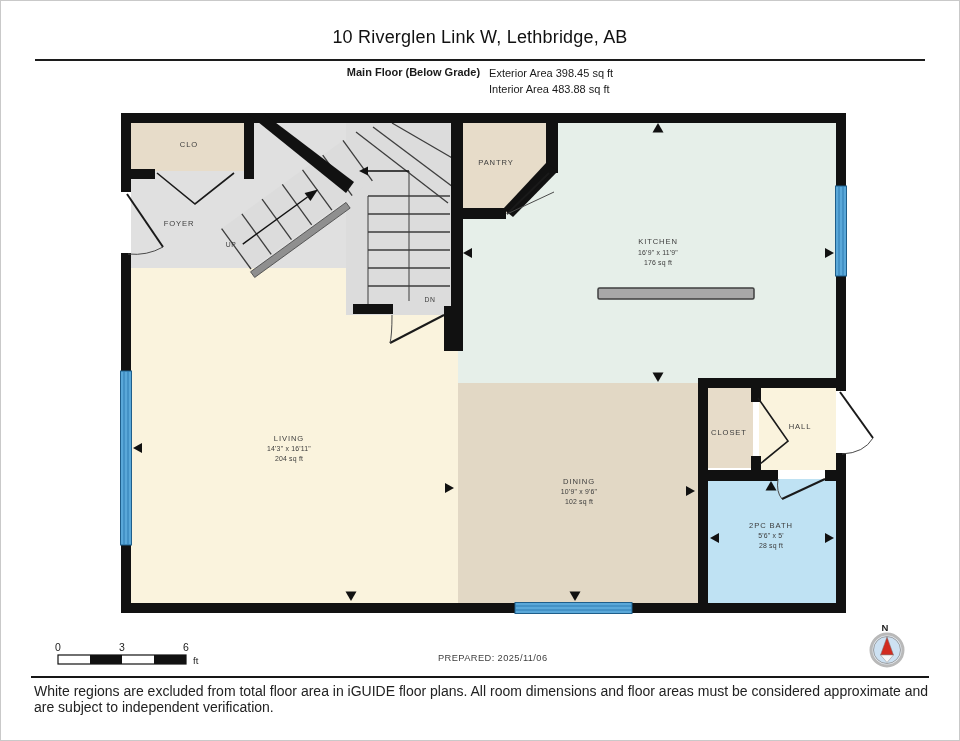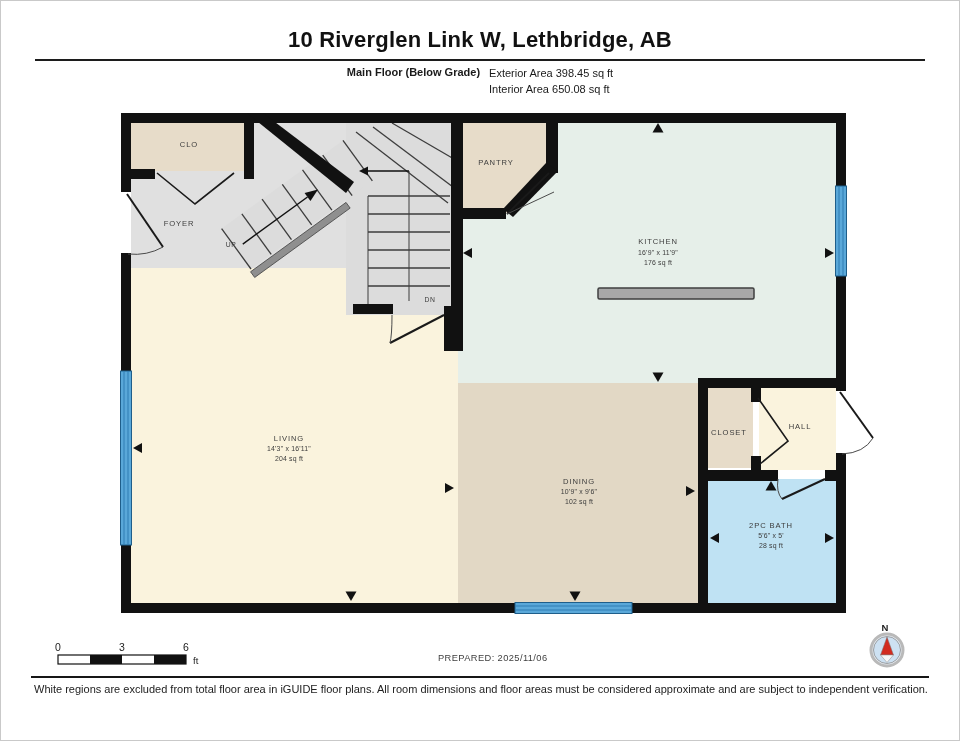--- a/index.html
+++ b/index.html
@@ -3,32 +3,32 @@
 <meta charset="utf-8">
 <style>
   html,body{margin:0;padding:0;background:#fff;}
   .page{
     position:relative;width:958px;height:739px;border:1px solid #c9c9c9;
     background:#ffffff;overflow:hidden;
     font-family:"Liberation Sans",sans-serif;color:#1a1a1a;
   }
   .title{
     position:absolute;top:26px;left:0;right:0;text-align:center;
-    font-size:22px;font-weight:bold;letter-spacing:0.2px;color:#111;
+    font-size:18px;font-weight:normal;letter-spacing:0.2px;color:#111;
   }
   .title-rule{position:absolute;top:58px;left:34px;right:34px;height:2px;background:#1c1c1c;}
   .subtitle{
     position:absolute;top:65px;left:0;right:0;display:flex;
     justify-content:center;align-items:flex-start;gap:9px;font-size:11px;
   }
   .floor-label{font-weight:bold;white-space:nowrap;}
   .areas div{line-height:15.5px;white-space:nowrap;}
   .plan-svg{position:absolute;top:0;left:0;width:960px;height:741px;}
   .footer-rule{position:absolute;top:675px;left:30px;right:30px;height:2px;background:#161616;}
-  .disclaimer{position:absolute;top:682px;left:33px;right:20px;font-size:11px;color:#222;}
+  .disclaimer{position:absolute;top:682px;left:33px;right:20px;font-size:14px;color:#222;}
 
   
   .wall{fill:#111111;stroke:none;}
   .tread{stroke:#3c3c3c;stroke-width:1.3;fill:none;}
   .thinline{stroke:#3c3c3c;stroke-width:1;fill:none;}
   .door-leaf{stroke:#1a1a1a;stroke-width:2;fill:none;}
   .door-arc{stroke:#4a4a4a;stroke-width:1;fill:none;}
   .bifold{stroke:#1a1a1a;stroke-width:1.6;fill:none;}
   .arrow{fill:#111;stroke:none;}
   .arrow-shaft{stroke:#111;stroke-width:1.4;fill:none;}
@@ -48,21 +48,21 @@
 
 <div class="page">
 
   <div class="title">10 Riverglen Link W, Lethbridge, AB</div>
   <div class="title-rule"></div>
 
   <div class="subtitle">
     <span class="floor-label">Main Floor (Below Grade)</span>
     <span class="areas">
       <div>Exterior Area 398.45 sq ft</div>
-      <div>Interior Area 650.08 sq ft</div>
+      <div>Interior Area 483.88 sq ft</div>
     </span>
   </div>
 
   <svg class="plan-svg" viewBox="0 0 960 741">
 
     <g>
       <rect x="130" y="248" width="330" height="354" fill="#faf3dd"></rect>
       <rect x="130" y="122" width="222" height="145" fill="#e0e0e0"></rect>
       <rect x="345" y="122" width="112" height="192" fill="#dcdcdc"></rect>
       <rect x="130" y="122" width="115" height="48" fill="#e7dcc9"></rect>

